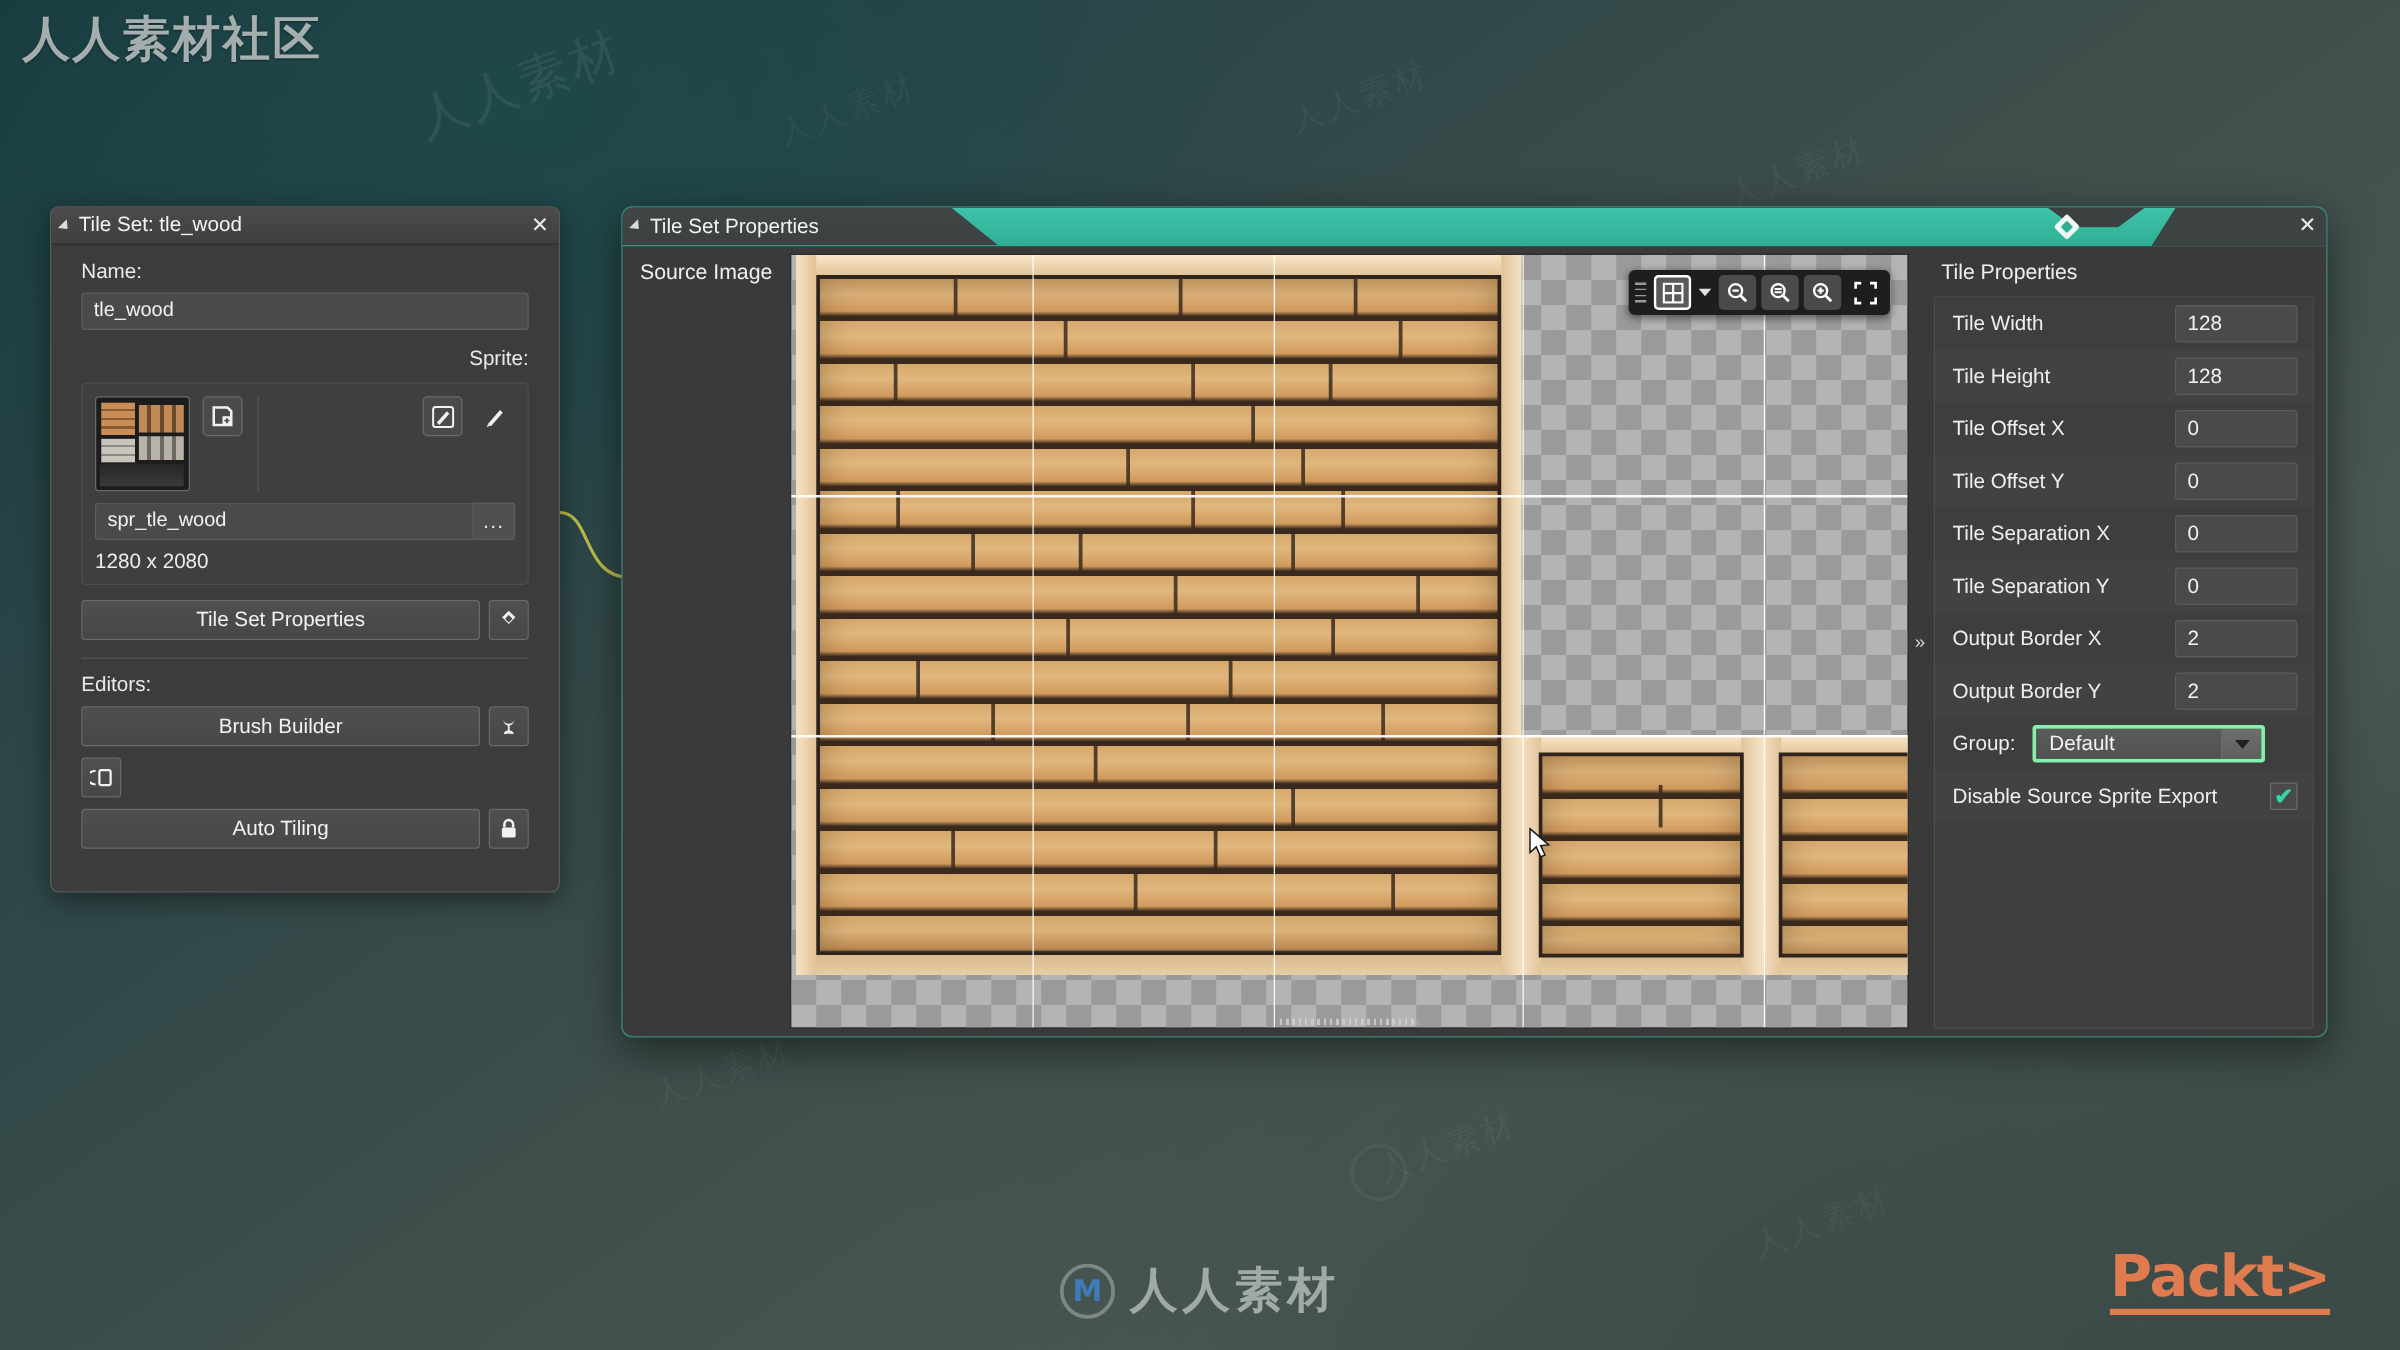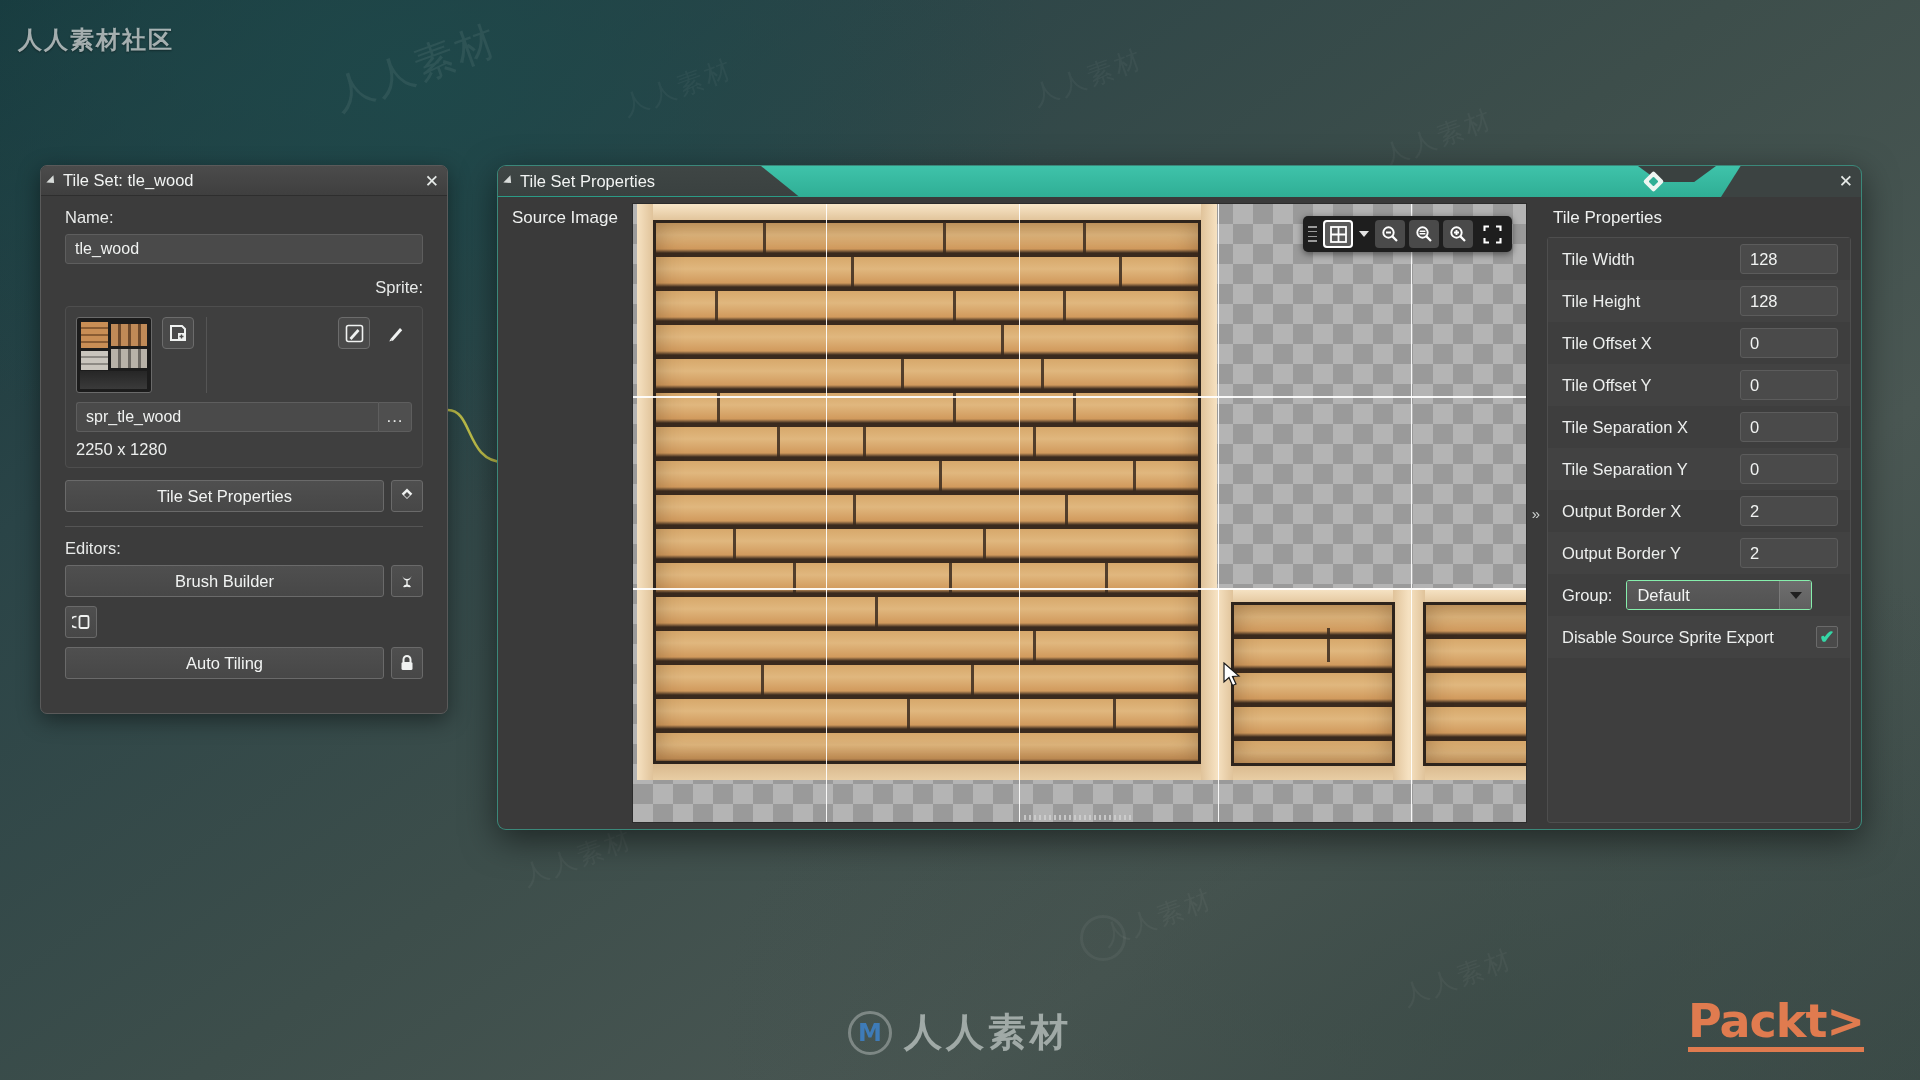--- a/index.html
+++ b/index.html
@@ -23,22 +23,22 @@
     font-family: "DejaVu Sans", sans-serif; white-space: nowrap;
     transform: rotate(-20deg);
   }
   .wm.big { font-size: 40px; color: rgba(255,255,255,0.07); }
   .wm-ring {
     position: absolute; border-radius: 50%;
     border: 3px solid rgba(255,255,255,0.05); pointer-events:none;
   }
 
   .corner-brand {
-    position: absolute; left: 18px; top: 24px;
-    font-size: 24px; font-weight: bold; letter-spacing: 2px;
+    position: absolute; left: 18px; top: 6px;
+    font-size: 38px; font-weight: bold; letter-spacing: 2px;
     color: rgba(255,255,255,0.62);
     font-family: "DejaVu Sans", sans-serif;
     text-shadow: 0 1px 2px rgba(0,0,0,0.4);
   }
 
   .bottom-wm {
     position: absolute; left: 50%; transform: translateX(-50%);
     bottom: 22px; display: flex; align-items: center; gap: 12px;
     pointer-events: none;
   }
@@ -315,21 +315,21 @@
   .prow:nth-child(odd) { background: #3e3e3e; }
   .prow:nth-child(even) { background: #424242; }
   .plabel { color: #edefee; font-size: 16.5px; flex: 1; white-space: nowrap; }
   .pval {
     width: 98px; height: 30px; background: #4a4a4a; border: 1px solid #5c5c5c;
     border-radius: 3px; display: flex; align-items: center; padding: 0 9px;
     color: #f1f3f2; font-size: 16.5px; flex: none;
   }
   .pselect {
     flex: 1; height: 30px; display: flex; align-items: stretch;
-    border: 1px solid #86efac; border-radius: 3px; overflow: hidden; max-width: 186px;
+    border: 3px solid #86efac; border-radius: 3px; overflow: hidden; max-width: 186px;
   }
   .pselect .txt {
     flex: 1; background: linear-gradient(180deg,#5b5b5b,#525252);
     display: flex; align-items: center; padding: 0 10px;
     color: #f2f4f3; font-size: 16.5px;
   }
   .pselect .arrow {
     width: 32px; background: linear-gradient(180deg,#6e6e6e,#606060);
     border-left: 1px solid #7a7a7a;
     display: flex; align-items: center; justify-content: center;
@@ -419,21 +419,21 @@
           <svg width="19" height="19" viewBox="0 0 19 19">
             <path d="M3.5 15 L13 4 l2.2 2.2 L5.7 17 z" fill="#f0f2f1"></path>
             <path d="M3.5 15 l-1.2 2.6 l2.8 -1.1 z" fill="#f0f2f1"></path>
           </svg>
         </div>
       </div>
       <div class="sprite-row2">
         <div class="sprite-name">spr_tle_wood</div>
         <div class="ellipsis-btn">...</div>
       </div>
-      <div class="dims">2250 x 1280</div>
+      <div class="dims">1280 x 2080</div>
     </div>
 
     <div class="btn-with-icon" style="margin-top:12px;">
       <div class="wide-btn">Tile Set Properties</div>
       <div class="sq-icon">
         <svg width="18" height="18" viewBox="0 0 18 18">
           <rect x="9" y="1.5" width="7.5" height="7.5" transform="rotate(45 9 1.5)" fill="#f0f2f1"></rect>
           <rect x="9" y="5" width="4.2" height="4.2" transform="rotate(45 9 5)" fill="#4a4a4a"></rect>
         </svg>
       </div>

